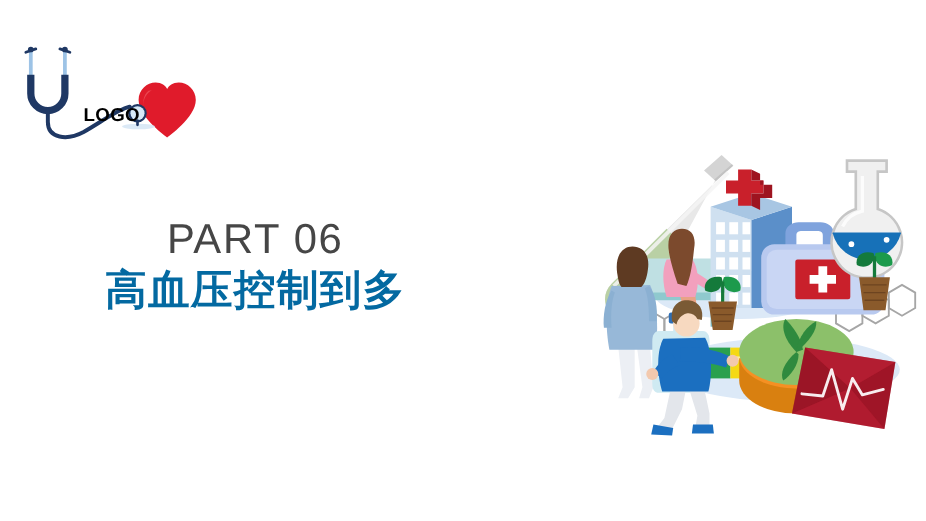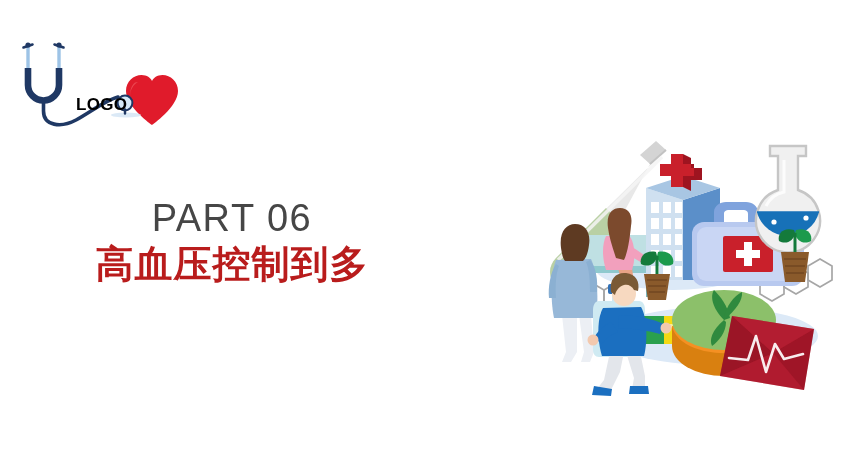--- a/index.html
+++ b/index.html
@@ -55,21 +55,21 @@
     letter-spacing: 1.5px;
     color: #464646;
     line-height: 1.18;
     white-space: nowrap;
   }
   .title-cn {
     font-family: "Liberation Sans", "DejaVu Sans", sans-serif;
     font-size: 38px;
     font-weight: 700;
     letter-spacing: 1px;
-    color: #b91c1c;
+    color: #0369a1;
     line-height: 1.26;
     white-space: nowrap;
     text-align: center;
   }
 
   
   .illustration {
     position: absolute;
     left: 498px;
     top: 140px;

